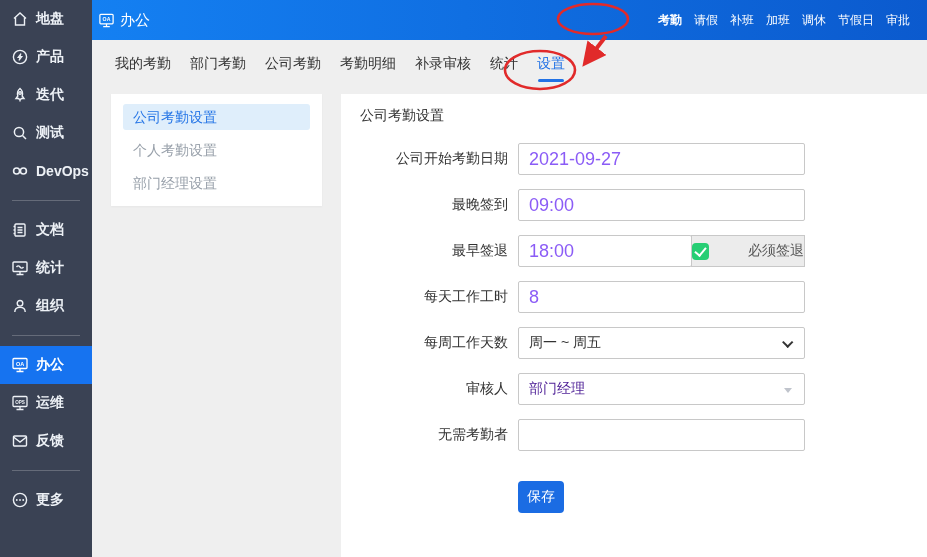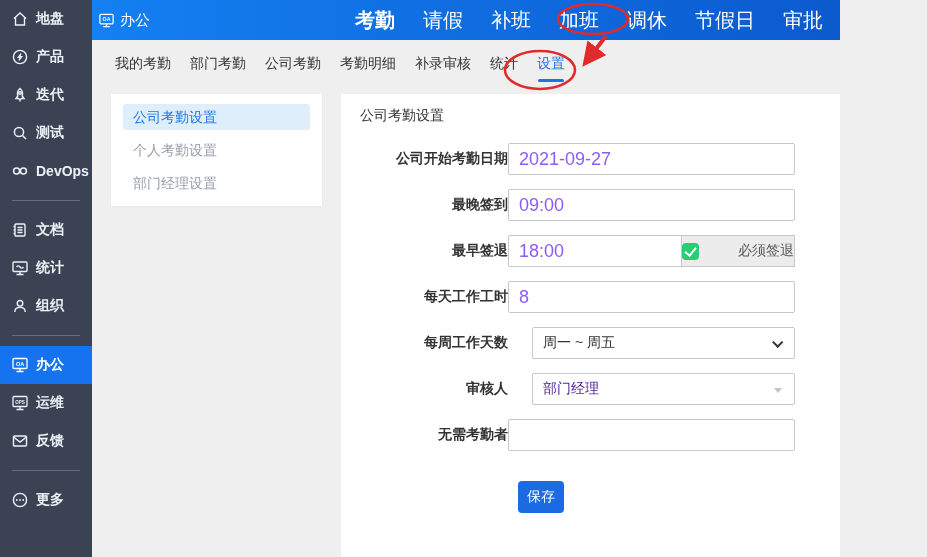--- a/index.html
+++ b/index.html
@@ -1,35 +1,35 @@
 <!DOCTYPE html>
 <html><head>
 <meta charset="utf-8">
 <style>
   * { margin:0; padding:0; box-sizing:border-box; }
   html,body { width:927px; height:557px; overflow:hidden; }
   body { font-family:"Liberation Sans","DejaVu Sans",sans-serif; font-size:14px; color:#333; background:#efefef; position:relative; }
 
-  .app { width:840px; height:557px; display:flex; position:relative; }
+  .app { width:927px; height:557px; display:flex; position:relative; }
 
   
   .sidebar { width:92px; height:557px; background:#3a4254; flex:0 0 92px; padding-top:0; }
   .side-item { height:38px; display:flex; align-items:center; padding-left:11px; gap:7px;
                color:#edf1f6; font-weight:bold; font-size:14px; cursor:pointer; white-space:nowrap; }
   .side-item.active { background:#1673f0; color:#fff; }
   .side-item svg { flex:0 0 18px; }
   .side-divider { height:1px; background:rgba(255,255,255,.22); margin:10px 12px; }
 
   
   .main { flex:1; display:flex; flex-direction:column; height:557px; }
 
   .topbar { height:40px; background:linear-gradient(to right,#1480f2,#0b5ace);
             display:flex; align-items:center; padding:0 17px 0 6px; color:#fff; }
   .topbar-left { display:flex; align-items:center; gap:5px; font-size:15px; }
-  .topbar-menu { margin-left:auto; display:flex; gap:28px; font-size:20px; }
+  .topbar-menu { margin-left:auto; display:flex; gap:12px; font-size:12px; }
   .topbar-menu .menu-item { cursor:pointer; }
   .topbar-menu .menu-item.active { font-weight:bold; }
 
   .tabbar { height:50px; background:#efefef; display:flex; align-items:center; gap:19px; padding-left:23px; }
   .tab { position:relative; cursor:pointer; color:#333; padding:6px 0 9px; }
   .tab.active { color:#2272e5; }
   .tab.active::after { content:""; position:absolute; left:1px; right:1px; bottom:0; height:3px; background:#2272e5; border-radius:2px; }
 
   .content { flex:1; position:relative; background:#efefef; }
 
@@ -37,33 +37,33 @@
   .subnav { position:absolute; left:19px; top:4px; width:211px; background:#fff; padding:10px 12px; box-shadow:0 1px 2px rgba(0,0,0,.04); }
   .subnav-item { height:26px; line-height:26px; padding:0 10px; margin-top:7px; color:#98a0aa; cursor:pointer; border-radius:3px; white-space:nowrap; }
   .subnav-item:first-child { margin-top:0; }
   .subnav-item.active { background:#dfeefb; color:#2575e6; }
 
   
   .panel { position:absolute; left:249px; top:4px; right:0; bottom:0; background:#fff; padding:13px 0 0 19px; overflow:hidden; }
   .panel-title { font-size:14px; color:#333; height:20px; margin-bottom:16px; }
 
   .row { display:flex; align-items:center; height:32px; margin-bottom:14px; }
-  .row .lbl { width:148px; text-align:right; font-weight:bold; color:#333; white-space:nowrap; }
+  .row .lbl { width:148px; text-align:right; margin-right:10px; font-weight:normal; color:#333; white-space:nowrap; }
   .ctrl { width:287px; height:32px; display:flex; }
   .ctrl input.txt { width:100%; height:32px; border:1px solid #c8c8c8; border-radius:2px; padding:0 10px; font-size:18px; color:#8b5cf6; font-family:inherit; outline:none; }
   .ctrl .grp-input { flex:0 0 174px; }
   .addon { flex:1; margin-left:-1px; border:1px solid #c8c8c8; background:#ececec; display:flex; align-items:center; justify-content:space-between; gap:8px; color:#555; }
 
   .cb-green { width:17px; height:17px; background:#27ce74; border-radius:4px; position:relative; cursor:pointer; }
   .cb-green::after { content:""; position:absolute; left:5px; top:2px; width:5px; height:9px;
                      border-right:2px solid #fff; border-bottom:2px solid #fff; transform:rotate(40deg); }
   .cb-empty { width:15px; height:15px; background:#fff; border:1px solid #777; border-radius:2px; cursor:pointer; }
 
   .selectbox { width:100%; height:32px; border:1px solid #c8c8c8; border-radius:2px; padding:0 28px 0 10px;
-               display:flex; align-items:center; position:relative; cursor:pointer; color:#333;margin-left:24px; }
+               display:flex; align-items:center; position:relative; cursor:pointer; color:#333; }
   .chev-dark { position:absolute; right:13px; top:11px; width:8px; height:8px;
                border-right:2px solid #333; border-bottom:2px solid #333; transform:rotate(45deg) translateY(-1px); }
   .chev-gray { position:absolute; right:12px; top:14px; width:0; height:0;
                border-left:4px solid transparent; border-right:4px solid transparent; border-top:5px solid #c0c4cc; }
   .selectbox.muted { color:#4c1d95; }
 
   .save-btn { margin:16px 0 0 158px; width:46px; height:32px; background:#1b6ce3; color:#fff; border:none;
               border-radius:4px; font-size:14px; font-family:inherit; cursor:pointer; }
 
   

